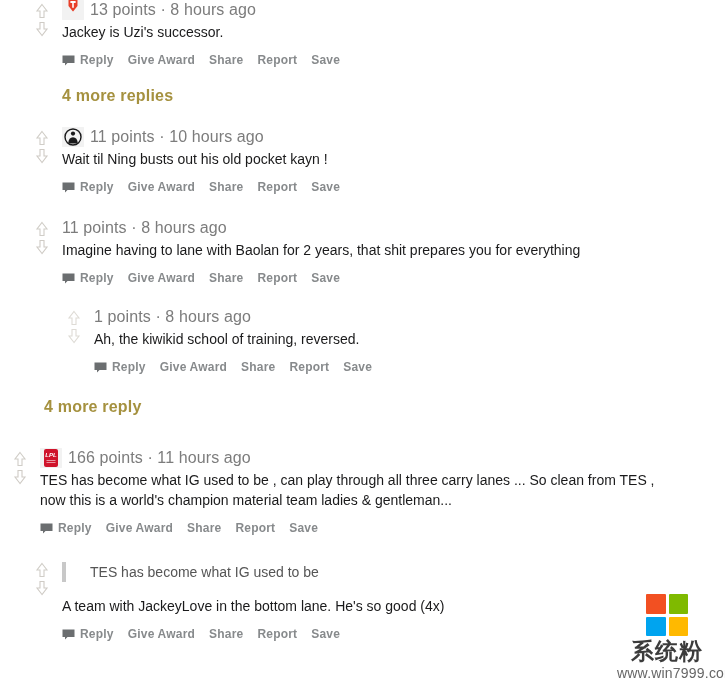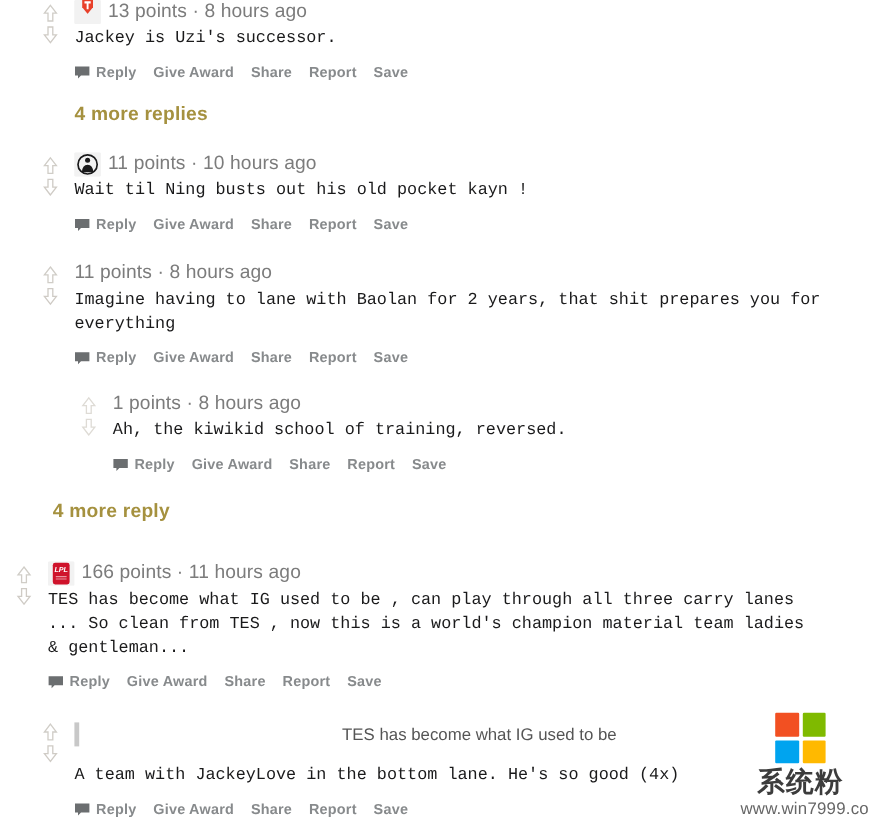--- a/index.html
+++ b/index.html
@@ -95,32 +95,30 @@
     white-space: nowrap;
   }
 
   
   .comment-text {
     font-size: 14px;
     line-height: 20px;
     color: #1a1a1b;
     margin: 2px 0 0 0;
     word-wrap: break-word;
-    font-family: Liberation Mono, monospace;
   }
   .comment-text.p2 { margin-top: 14px; }
 
   .quote {
     border-left: 4px solid #c8c8c8;
-    padding-left: 8px;
+    padding-left: 24px;
     margin: 3px 0 0 0;
     font-size: 14px;
     line-height: 20px;
     color: #555;
-    text-align: center;
   }
 
   
   .actions {
     display: flex;
     align-items: center;
     margin-top: 9px;
     height: 18px;
   }
   .action {

